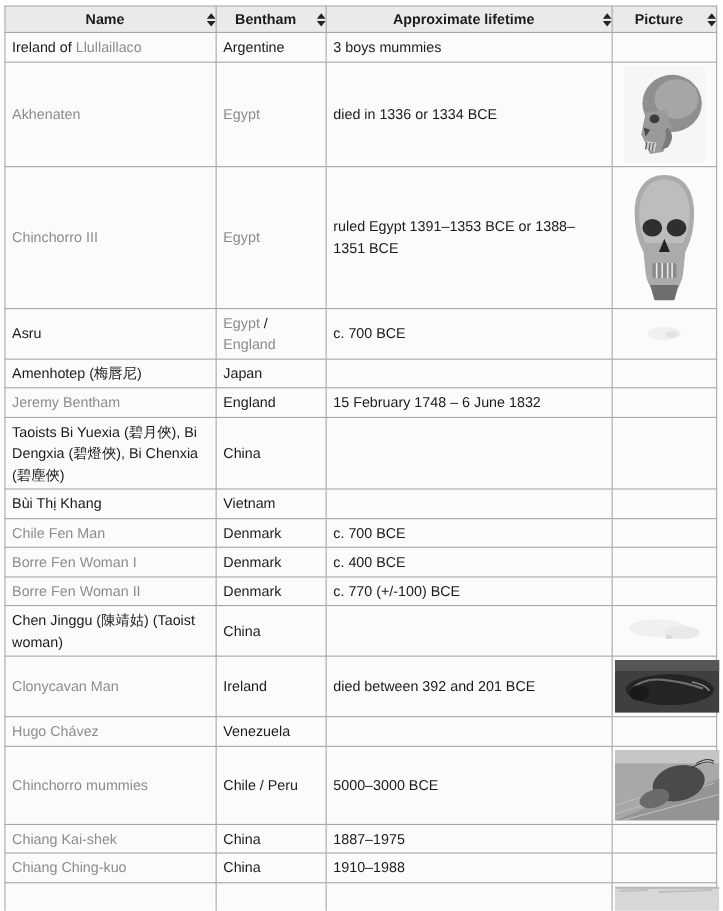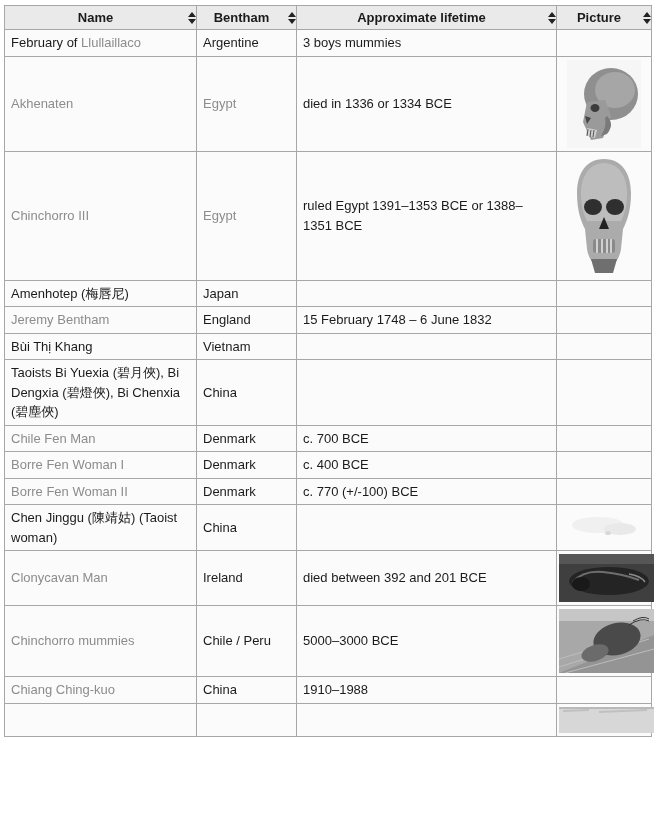--- a/index.html
+++ b/index.html
@@ -81,21 +81,21 @@
           <span class="sort-icon">
               <span class="tri-up"></span>
               <span class="tri-down"></span>
             </span>
         </span>
       </th>
     </tr>
   </thead>
   <tbody>
       <tr>
-        <td><span>February of </span><a class="lnk">Llullaillaco</a></td>
+        <td><span>Ireland of </span><a class="lnk">Llullaillaco</a></td>
         <td><span>Argentine</span></td>
         <td>3 boys mummies</td>
         <td class="pic-cell"></td>
       </tr>
       <tr>
         <td><a class="lnk">Akhenaten</a></td>
         <td><a class="lnk">Egypt</a></td>
         <td>died in 1336 or 1334 BCE</td>
         <td class="pic-cell"><span><svg width="74" height="88" viewBox="0 0 74 88">
               <rect width="74" height="88" fill="#f6f6f6"></rect>
@@ -128,40 +128,49 @@
               <g stroke="#e8e8e8" stroke-width="1.5">
                 <line x1="24" y1="84" x2="24" y2="98"></line>
                 <line x1="29" y1="84" x2="29" y2="98"></line>
                 <line x1="34" y1="84" x2="34" y2="98"></line>
                 <line x1="38" y1="84" x2="38" y2="98"></line>
               </g>
               <path d="M18 104 L44 104 L40 118 L22 118 Z" fill="#6f6f6f"></path>
             </svg></span></td>
       </tr>
       <tr>
+        <td><span>Asru</span></td>
+        <td><a class="lnk">Egypt</a><span> / </span><a class="lnk">England</a></td>
+        <td>c. 700 BCE</td>
+        <td class="pic-cell"><span><svg width="34" height="16" viewBox="0 0 34 16">
+              <ellipse cx="17" cy="8" rx="15" ry="6" fill="#efefef"></ellipse>
+              <ellipse cx="24" cy="9" rx="6" ry="3" fill="#e3e3e3"></ellipse>
+            </svg></span></td>
+      </tr>
+      <tr>
         <td><span>Amenhotep (梅唇尼)</span></td>
         <td><span>Japan</span></td>
         <td></td>
         <td class="pic-cell"></td>
       </tr>
       <tr>
         <td><a class="lnk">Jeremy Bentham</a></td>
         <td><span>England</span></td>
         <td>15 February 1748 – 6 June 1832</td>
         <td class="pic-cell"></td>
       </tr>
       <tr>
+        <td><span>Taoists Bi Yuexia (碧月俠), Bi Dengxia (碧燈俠), Bi Chenxia (碧塵俠)</span></td>
+        <td><span>China</span></td>
+        <td></td>
+        <td class="pic-cell"></td>
+      </tr>
+      <tr>
         <td><span>Bùi Thị Khang</span></td>
         <td><span>Vietnam</span></td>
-        <td></td>
-        <td class="pic-cell"></td>
-      </tr>
-      <tr>
-        <td><span>Taoists Bi Yuexia (碧月俠), Bi Dengxia (碧燈俠), Bi Chenxia (碧塵俠)</span></td>
-        <td><span>China</span></td>
         <td></td>
         <td class="pic-cell"></td>
       </tr>
       <tr>
         <td><a class="lnk">Chile Fen Man</a></td>
         <td><span>Denmark</span></td>
         <td>c. 700 BCE</td>
         <td class="pic-cell"></td>
       </tr>
       <tr>
@@ -191,40 +200,52 @@
         <td><span>Ireland</span></td>
         <td>died between 392 and 201 BCE</td>
         <td class="pic-cell"><span><svg width="95" height="48" viewBox="0 0 95 48">
               <rect width="95" height="48" fill="#3f3f3f"></rect>
               <rect width="95" height="10" fill="#565656"></rect>
               <ellipse cx="50" cy="27" rx="40" ry="14" fill="#242424"></ellipse>
               <path d="M14 28 q10 -12 30 -10 q20 2 36 8" stroke="#6e6e6e" fill="none" stroke-width="2"></path>
               <ellipse cx="22" cy="30" rx="9" ry="7" fill="#191919"></ellipse>
               <path d="M70 20 q12 2 16 8" stroke="#8a8a8a" stroke-width="1.5" fill="none"></path>
             </svg></span></td>
+      </tr>
+      <tr>
+        <td><a class="lnk">Hugo Chávez</a></td>
+        <td><span>Venezuela</span></td>
+        <td></td>
+        <td class="pic-cell"></td>
       </tr>
       <tr>
         <td><a class="lnk">Chinchorro mummies</a></td>
         <td><span>Chile / Peru</span></td>
         <td>5000–3000 BCE</td>
         <td class="pic-cell"><span><svg width="95" height="64" viewBox="0 0 95 64">
               <rect width="95" height="64" fill="#a8a8a8"></rect>
               <rect width="95" height="12" fill="#c6c6c6"></rect>
               <path d="M0 64 L95 26 L95 64 Z" fill="#949494"></path>
               <g stroke="#bdbdbd" stroke-width="1">
                 <line x1="0" y1="58" x2="90" y2="30"></line>
                 <line x1="0" y1="50" x2="80" y2="26"></line>
                 <line x1="6" y1="64" x2="95" y2="40"></line>
               </g>
               <ellipse cx="58" cy="30" rx="24" ry="16" fill="#4a4a4a" transform="rotate(-14 58 30)"></ellipse>
               <path d="M74 12 q10 -6 16 -2 M70 16 q12 -8 20 -4" stroke="#333333" fill="none"></path>
               <ellipse cx="36" cy="44" rx="14" ry="8" fill="#6b6b6b" transform="rotate(-18 36 44)"></ellipse>
             </svg></span></td>
       </tr>
       <tr>
+        <td><a class="lnk">Chiang Kai-shek</a></td>
+        <td><span>China</span></td>
+        <td>1887–1975</td>
+        <td class="pic-cell"></td>
+      </tr>
+      <tr>
         <td><a class="lnk">Chiang Ching-kuo</a></td>
         <td><span>China</span></td>
         <td>1910–1988</td>
         <td class="pic-cell"></td>
       </tr>
       <tr>
         <td></td>
         <td></td>
         <td></td>
         <td class="pic-cell"><span><svg width="95" height="26" viewBox="0 0 95 26">

